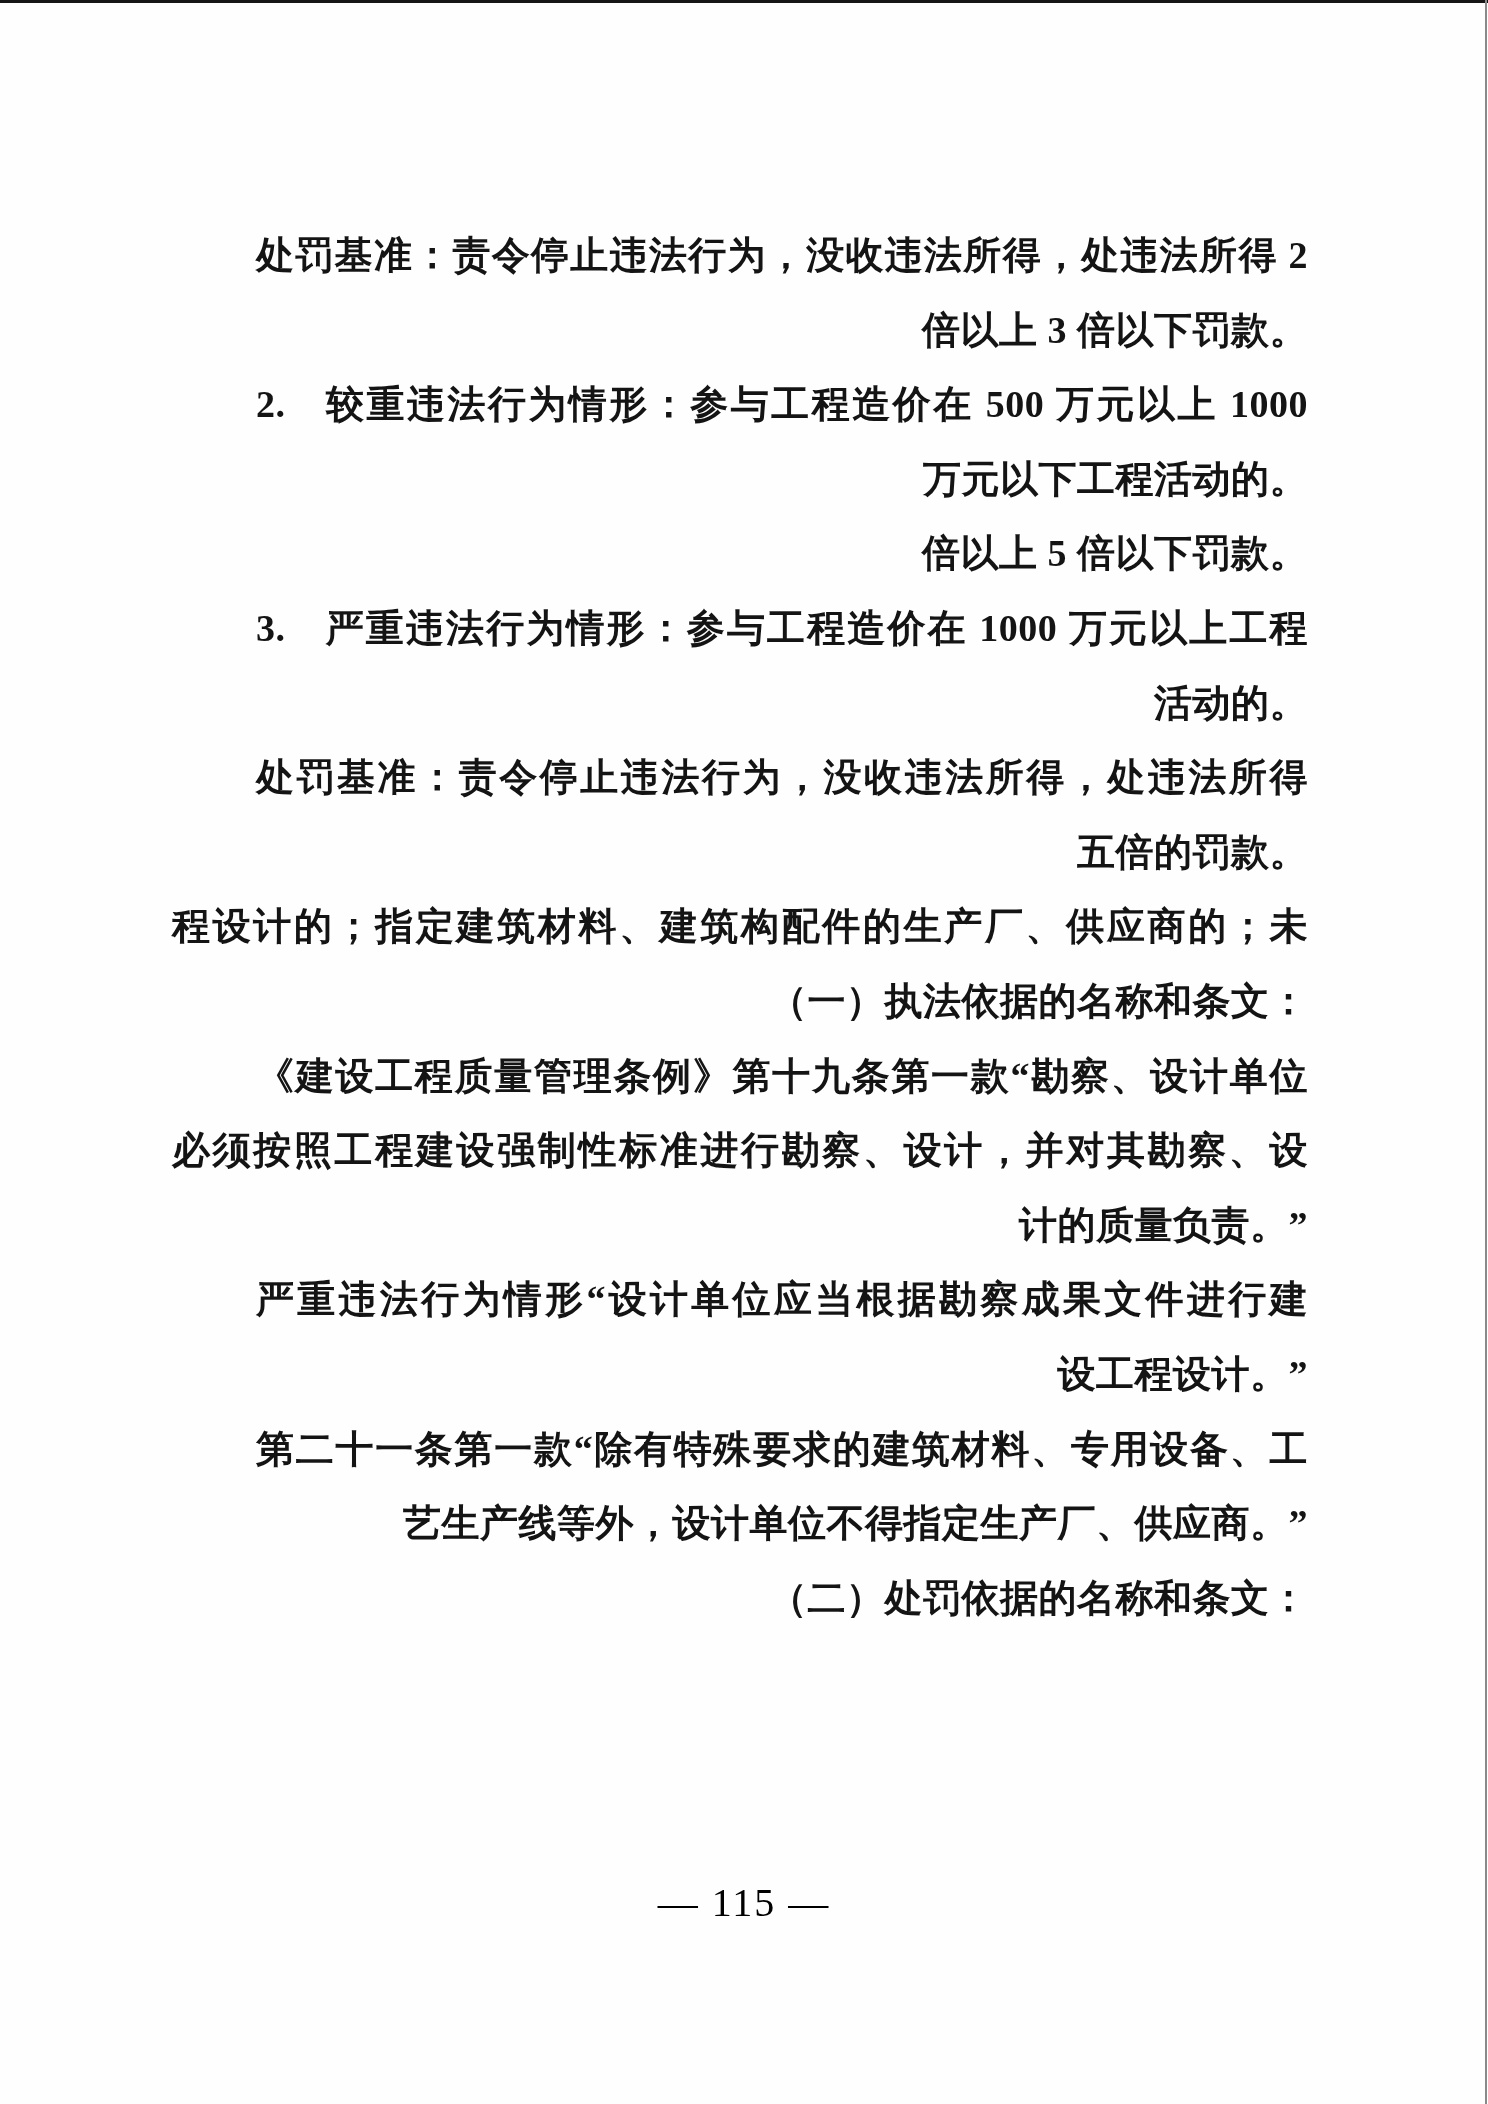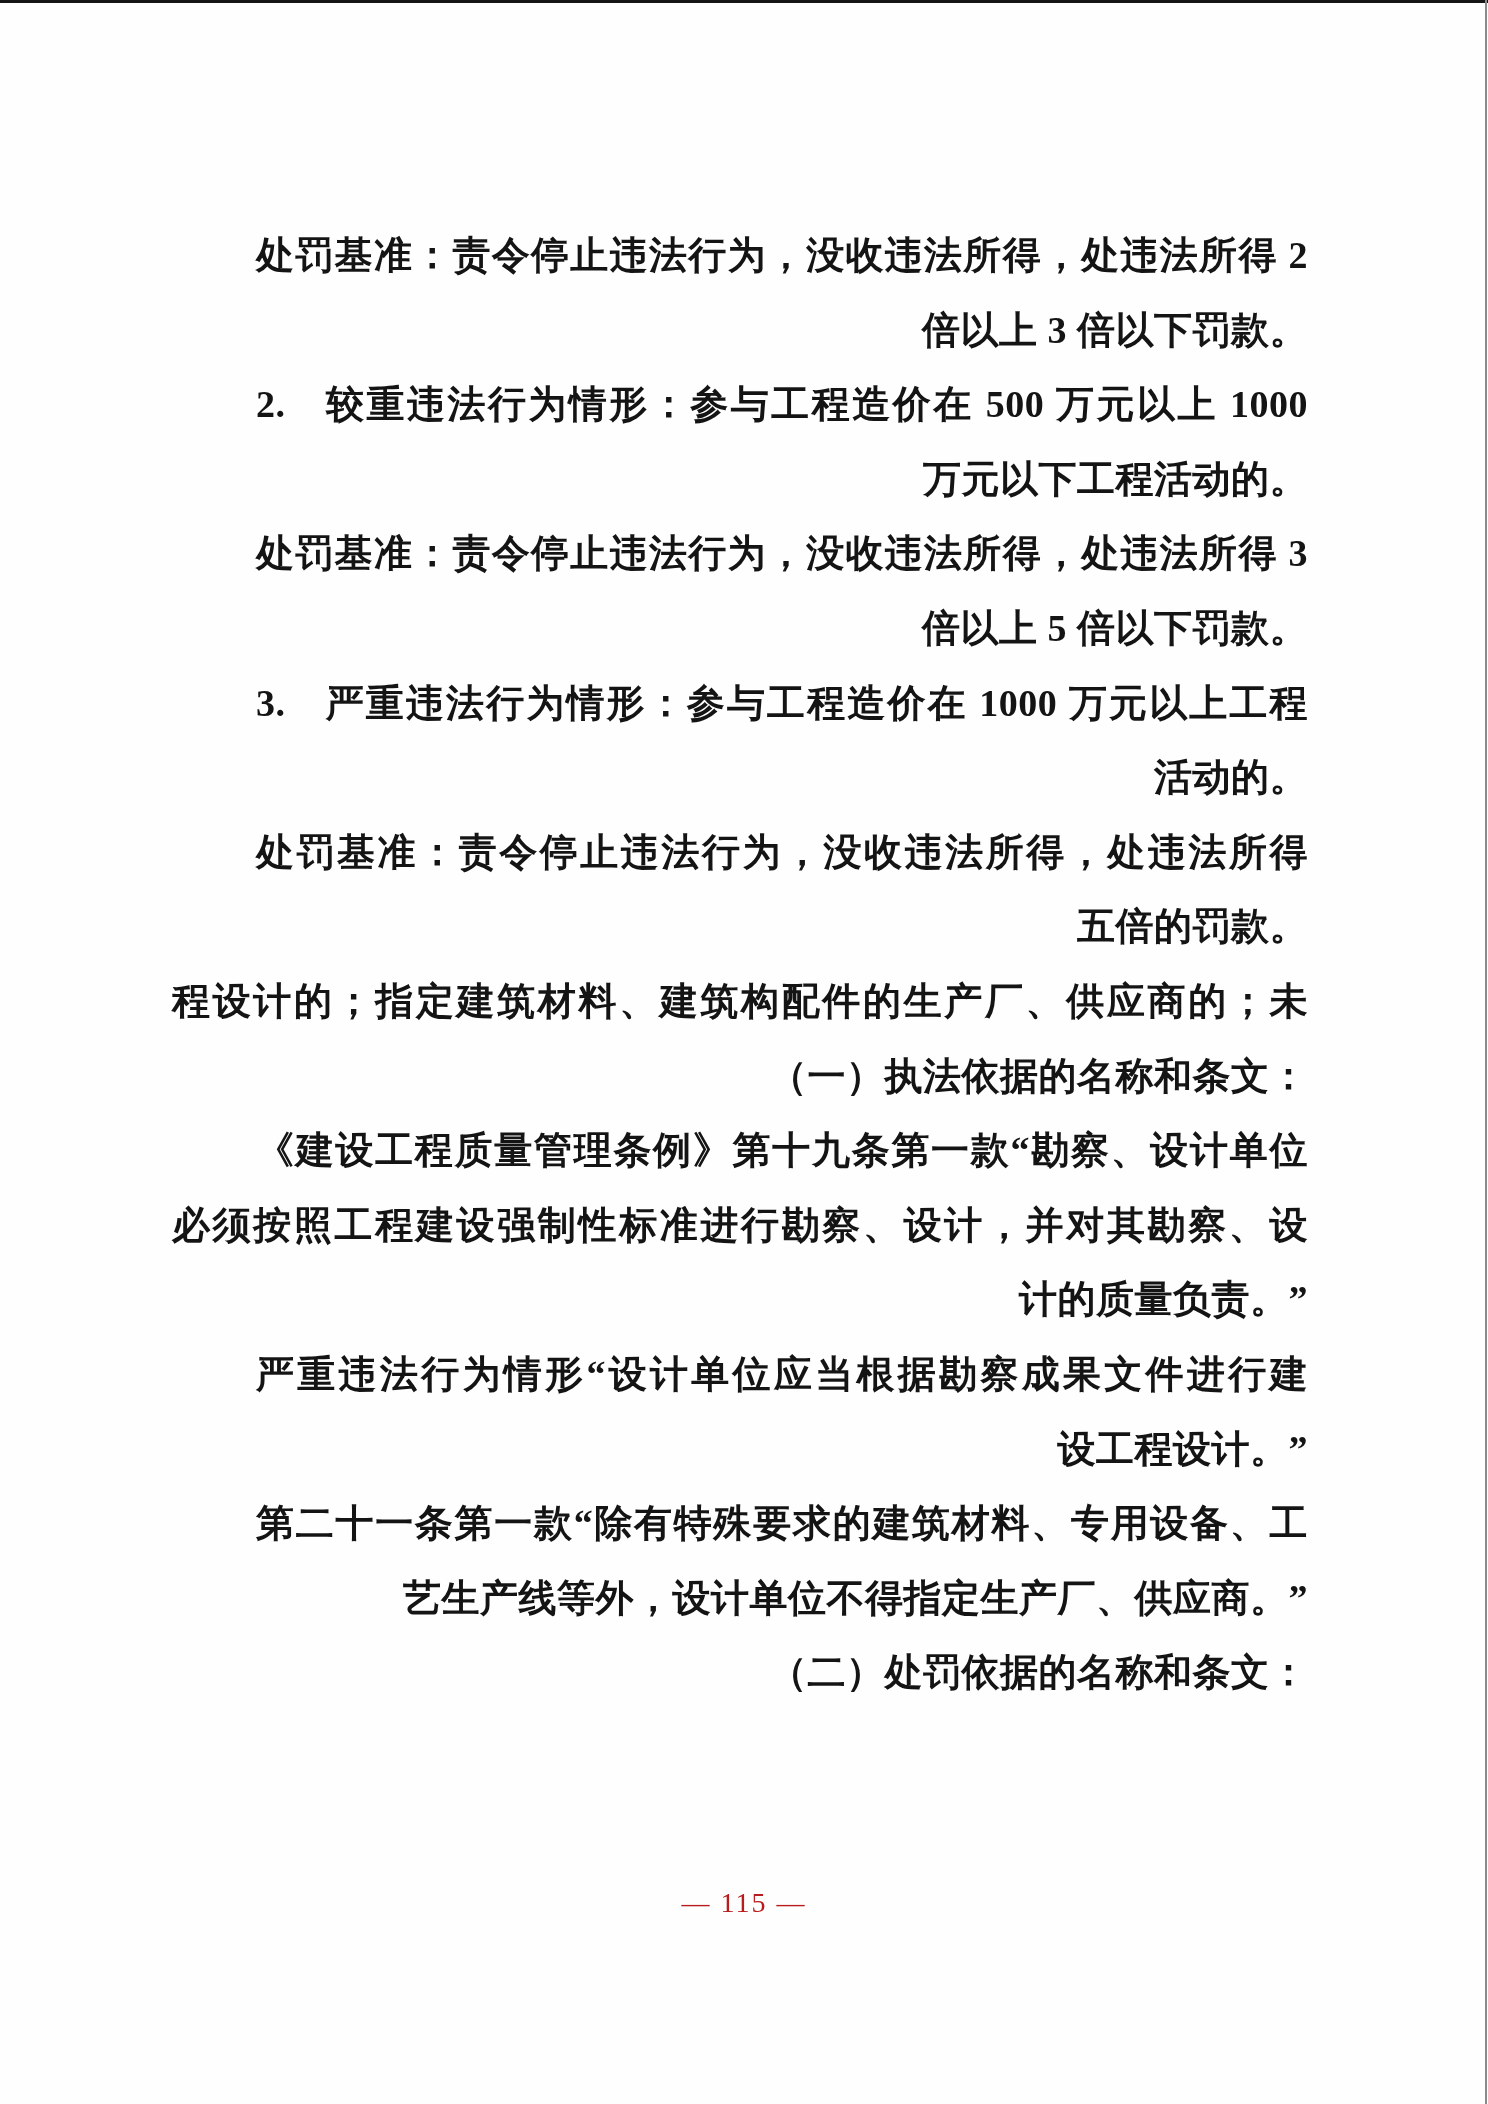--- a/index.html
+++ b/index.html
@@ -50,39 +50,38 @@
     text-align-last: justify;
   }
   .seg { font-weight: 700; }
   .seg.bold { font-weight: 700; }
   .page-number {
     position: absolute;
     top: 1878px;
     left: 0;
     width: 100%;
     text-align: center;
-    font-size: 28px;
+    font-size: 40px;
     line-height: 50px;
     letter-spacing: 2px;
-    color: #b91c1c;
+    color: #000000;
   }
 </style>
 </head>
 <body>
 
 <main class="page">
   <div class="top-edge"></div>
   <div class="right-edge"></div>
 
   <section class="text-column" id="text-column">
       <div class="line indent justify"><span class="seg bold">处罚基准：</span><span class="seg">责令停止违法行为，没收违法所得，处违法所得 2</span></div>
       <div class="line"><span class="seg">倍以上 3 倍以下罚款。</span></div>
       <div class="line indent justify"><span class="seg bold">2. 较重违法行为情形：</span><span class="seg">参与工程造价在 500 万元以上 1000</span></div>
       <div class="line"><span class="seg">万元以下工程活动的。</span></div>
-      <div class="line indent justify"><span class="seg bold">处罚基准：</span><span class="seg">责令停止违法行为，没收违法所得，处违法所得 3</span></div>
       <div class="line"><span class="seg">倍以上 5 倍以下罚款。</span></div>
       <div class="line indent justify"><span class="seg bold">3. 严重违法行为情形：</span><span class="seg">参与工程造价在 1000 万元以上工程</span></div>
       <div class="line"><span class="seg">活动的。</span></div>
       <div class="line indent justify"><span class="seg bold">处罚基准：</span><span class="seg">责令停止违法行为，没收违法所得，处违法所得</span></div>
       <div class="line"><span class="seg">五倍的罚款。</span></div>
       <div class="line justify"><span class="seg">程设计的；指定建筑材料、建筑构配件的生产厂、供应商的；未</span></div>
       <div class="line indent"><span class="seg bold">（一）执法依据的名称和条文：</span></div>
       <div class="line indent justify"><span class="seg">《建设工程质量管理条例》第十九条第一款“勘察、设计单位</span></div>
       <div class="line justify"><span class="seg">必须按照工程建设强制性标准进行勘察、设计，并对其勘察、设</span></div>
       <div class="line"><span class="seg">计的质量负责。”</span></div>

